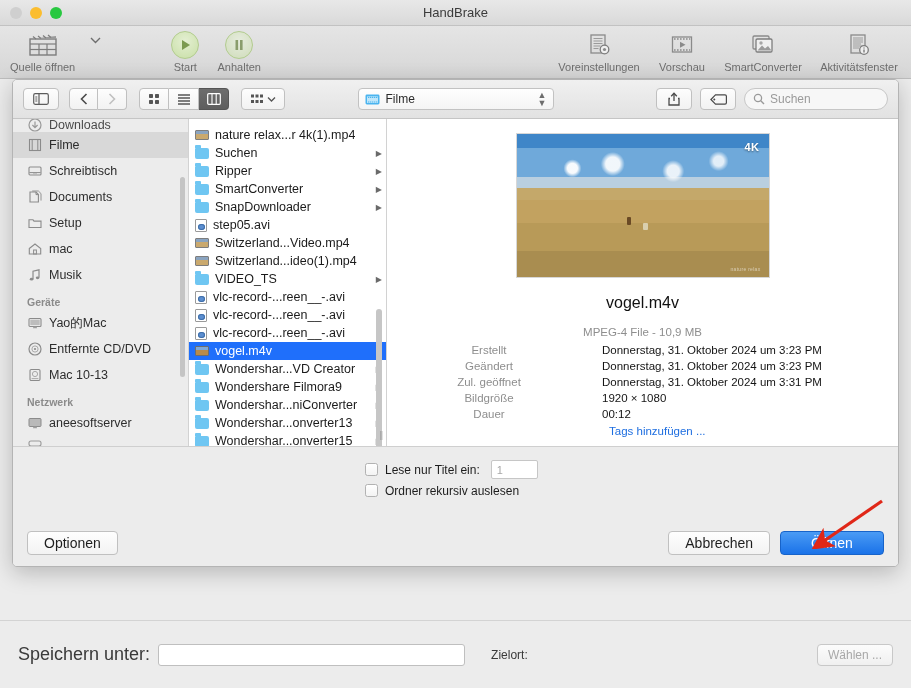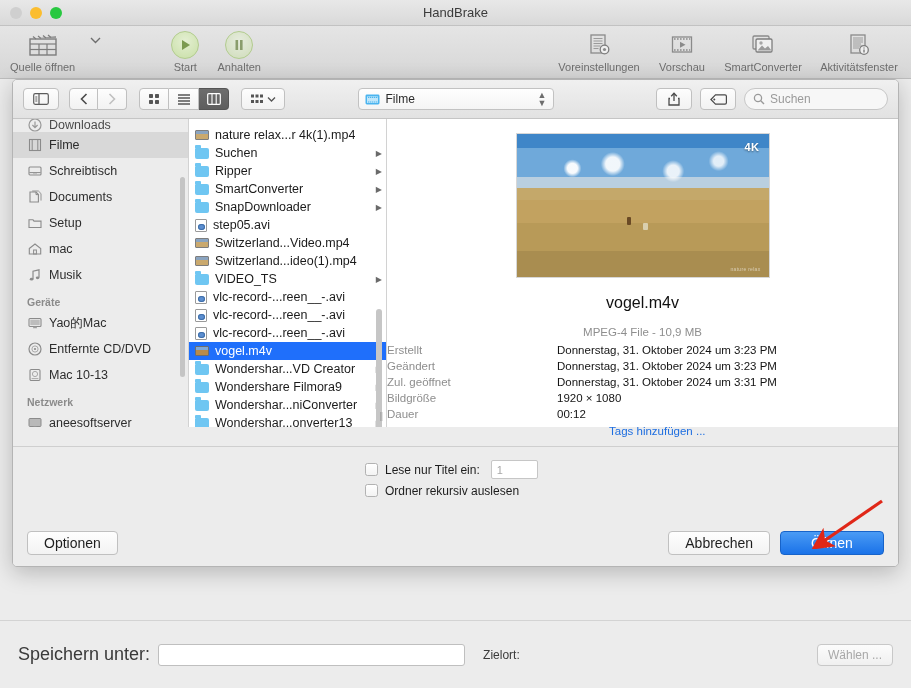--- a/index.html
+++ b/index.html
@@ -75,21 +75,21 @@
   .bottombar {
     position:absolute; left:0; right:0; bottom:0; height:68px;
     background:#ececec; border-top:1px solid #d3d3d3;
     display:flex; align-items:center; padding:0 18px;
   }
   .bb-label { font-size:18px; color:#3a3a3a; }
   .bb-input {
     width:307px; height:22px; background:#fff;
     border:1px solid #bfbfbf; border-radius:3px; margin-left:8px;
   }
-  .bb-label2 { margin-left:18px; font-size:12px; color:#3a3a3a; }
+  .bb-label2 { margin-left:26px; font-size:12px; color:#3a3a3a; }
   .bb-btn {
     position:absolute; right:18px;
     height:22px; padding:0 10px; border-radius:4px;
     background:linear-gradient(#fcfcfc,#f0f0f0); border:1px solid #c8c8c8;
     color:#a8a8a8; font-size:12px; line-height:20px;
   }
 
   
   #open-sheet {
     position:absolute; left:12px; top:79px; width:887px; height:488px;
@@ -214,29 +214,28 @@
     letter-spacing:.5px; text-shadow:0 1px 2px rgba(0,0,0,.45);
   }
   .thumb .wm { position:absolute; right:8px; bottom:5px; color:rgba(255,255,255,.55); font-size:5px; letter-spacing:.3px;}
   .animal { position:absolute; width:4px; height:8px; background:#6a4a25; border-radius:1px; }
   .animal.a2 { background:#d9cfae; width:5px; height:7px; }
 
   .pv-title { text-align:center; font-size:16px; color:#111; margin:16px 0 14px 0; }
   .pv-sub { text-align:center; font-size:11.5px; color:#8e8e8e; margin-bottom:4px; }
   .pv-rows { padding-left:0; }
   .pv-row { display:flex; font-size:11.5px; line-height:16px; }
-  .pv-key { width:170px; text-align:left; color:#8e8e8e; padding-right:11px; flex:none;}
+  .pv-key { width:215px; text-align:center; color:#8e8e8e; padding-right:11px; flex:none;}
   .pv-val { color:#141414; }
   .pv-link { padding-left:222px; color:#1e6ee0; font-size:11.5px; line-height:18px; }
 
   
   .sheet-opts {
     height:73px; flex:none; background:#ececec; border-top:1px solid #cfcfcf;
     position:relative;
-    margin-top:19px;
   }
   .chk-wrap { position:absolute; left:352px; top:12px; }
   .chk-line { display:flex; align-items:center; gap:7px; height:21px; font-size:12px; color:#1d1d1d; }
   .chkbox { width:13px; height:13px; border:1px solid #b2b2b2; border-radius:2.5px;
     background:linear-gradient(#fff,#f3f3f3); flex:none; }
   .num-input {
     width:47px; height:19px; border:1px solid #c6c6c6; border-radius:2px;
     background:#fff; margin-left:4px; font-size:11px; color:#a7a7a7;
     display:flex; align-items:center; padding-left:5px;
   }

